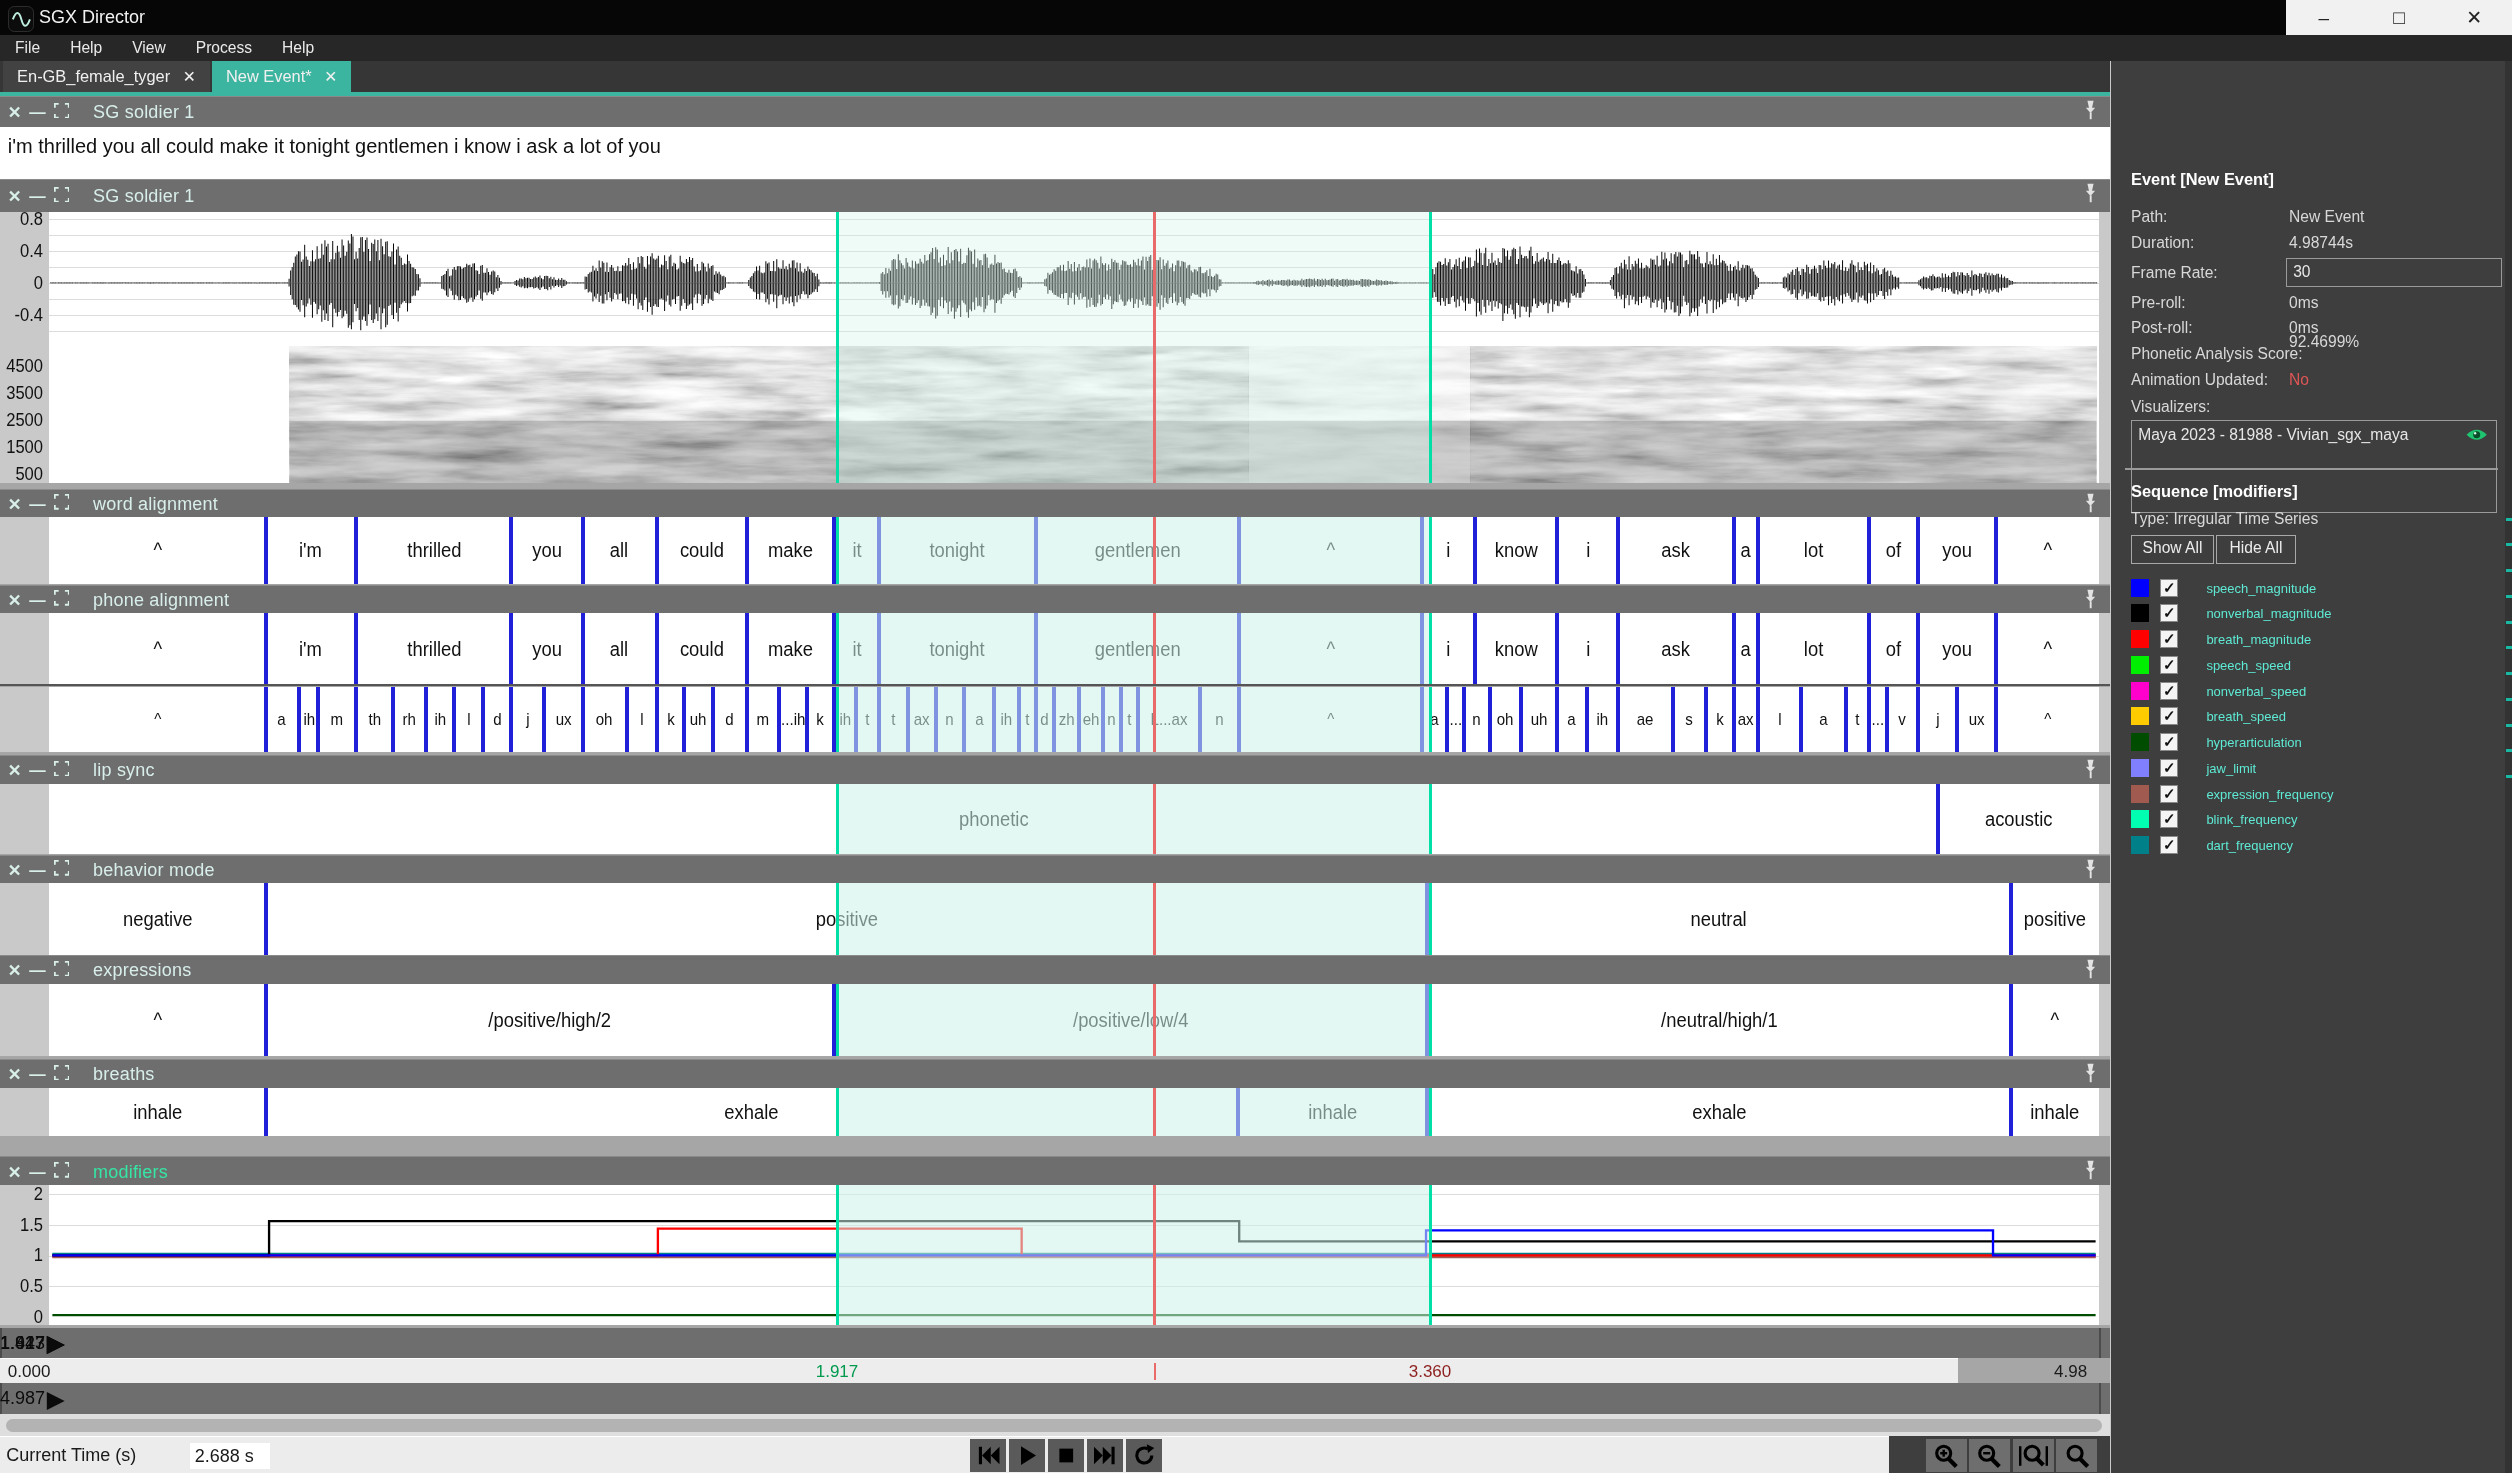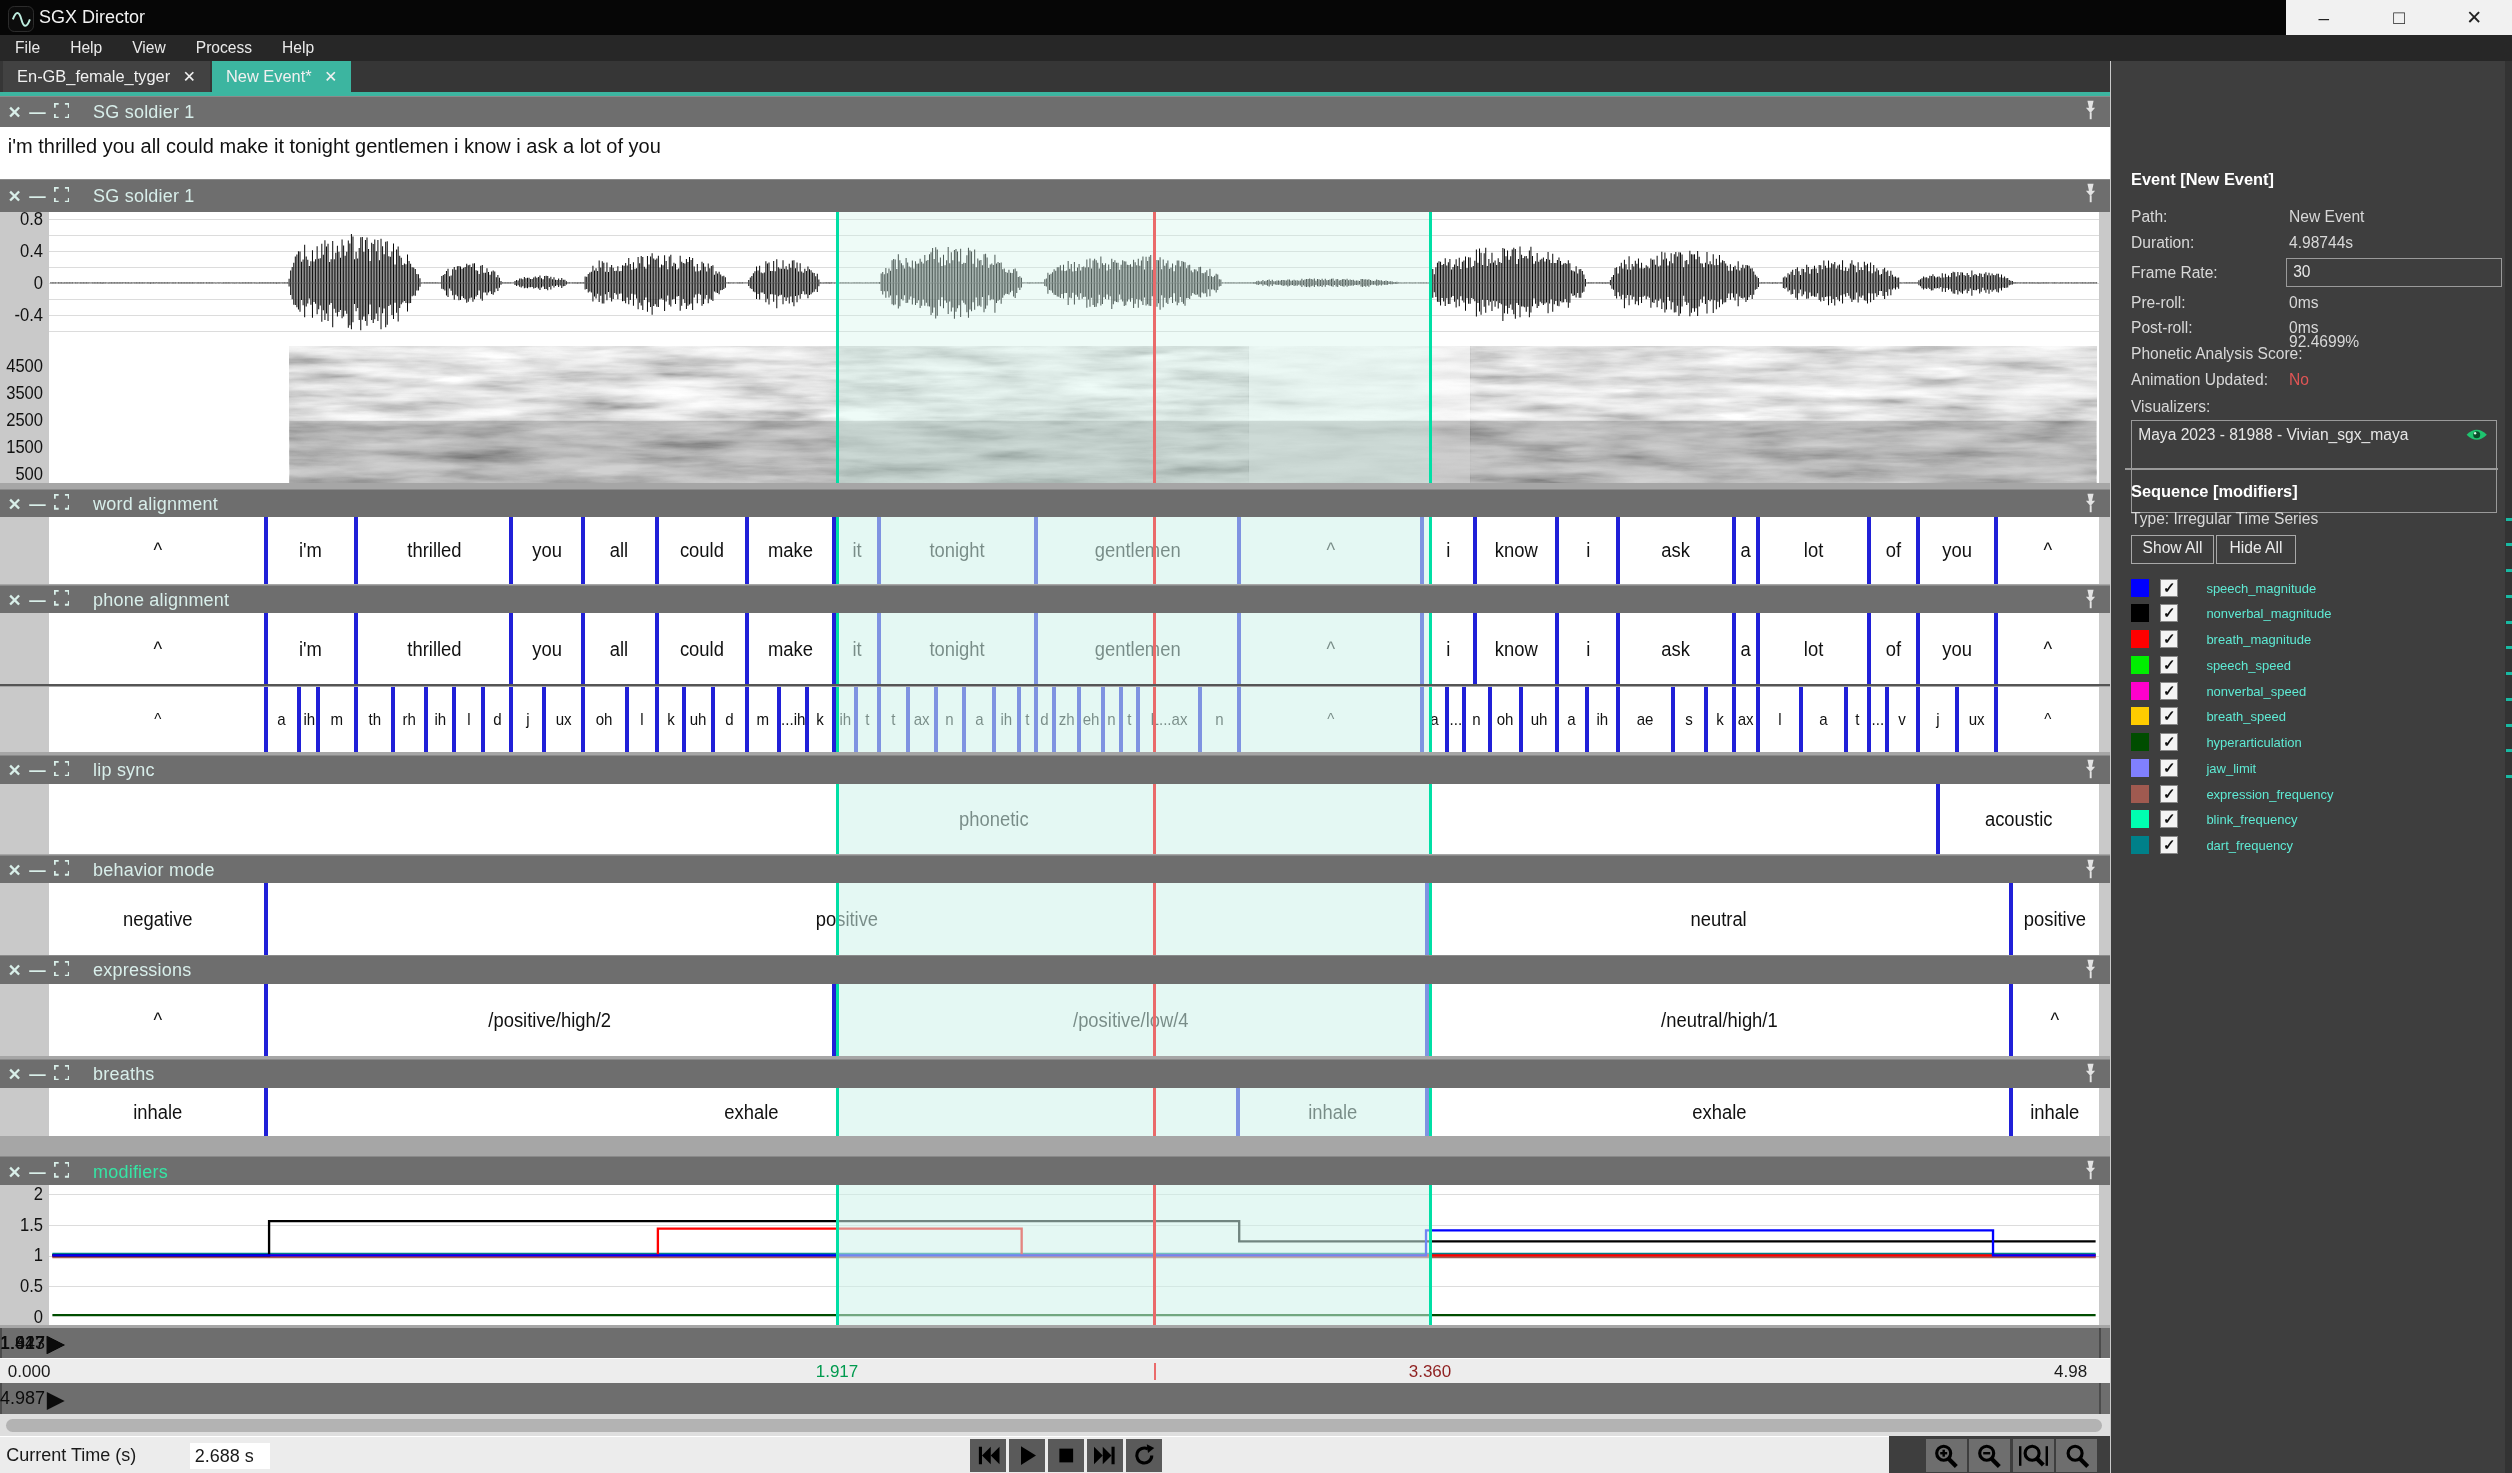--- a/index.html
+++ b/index.html
@@ -32,21 +32,21 @@
   .bnd{position:absolute;top:0;width:3.1px;height:100%;margin-left:-1.6px;}
   .selover{position:absolute;top:0;height:100%;pointer-events:none;}
   .pline{position:absolute;top:0;width:2.3px;height:100%;margin-left:-0.8px;pointer-events:none;}
   .axlabel{position:absolute;right:6.2px;color:#111;font-size:18px;transform:scaleX(.92);transform-origin:right;}
   .gline{position:absolute;left:0;width:100%;height:0.8px;background:#dcdcdc;}
   
   .subrow{position:absolute;left:0;width:2110px;background:#6e6e6e;}
   .subseg-label{position:absolute;top:0;height:100%;display:flex;align-items:center;justify-content:center;color:#0b0b0b;font-size:18px;white-space:nowrap;}
   .subseg-label .tri{font-size:23.4px;margin-left:1.6px;color:#0b0b0b;}
   .subbnd{position:absolute;top:0;width:2.3px;height:100%;background:#4c4c4c;}
-  .ruler{position:absolute;left:0;width:2110px;background:#ededed;border-top:0.8px solid #fdfdfd;border-bottom:0.8px solid #c2c2c2;}
+  .ruler{position:absolute;left:0;width:1958px;background:#ededed;border-top:0.8px solid #fdfdfd;border-bottom:0.8px solid #c2c2c2;}
   .rlab{position:absolute;top:50%;transform:translateY(-50%);font-size:17px;}
   #lightstrip{left:0;top:1414px;width:2110px;height:22px;background:#dedede;}
   #hscroll{position:absolute;left:6.2px;top:4.7px;width:2096px;height:13.3px;background:#b3b3b3;border-radius:7px;}
   #bottombar{left:0;top:1436px;width:1889px;height:37px;background:#ececec;border-top:0.8px solid #ffffff;}
   #ctlabel{position:absolute;left:6.2px;top:0;height:37px;line-height:37px;color:#1a1a1a;font-size:18px;}
   #ctinput{position:absolute;left:190px;top:5.5px;width:75px;height:26.5px;background:#ffffff;color:#1a1a1a;font-size:18px;line-height:26.5px;padding-left:4.7px;overflow:hidden;white-space:nowrap;}
   #transport{position:absolute;left:970px;top:2.3px;display:flex;gap:3.1px;}
   .tbtn{width:36px;height:33px;background:#5a5a5a;display:flex;align-items:center;justify-content:center;}
   #zoomctrls{position:absolute;left:1926px;top:2.3px;display:flex;gap:2.3px;}
   .zbtn{width:41px;height:33px;background:#6e6e6e;display:flex;align-items:center;justify-content:center;}

